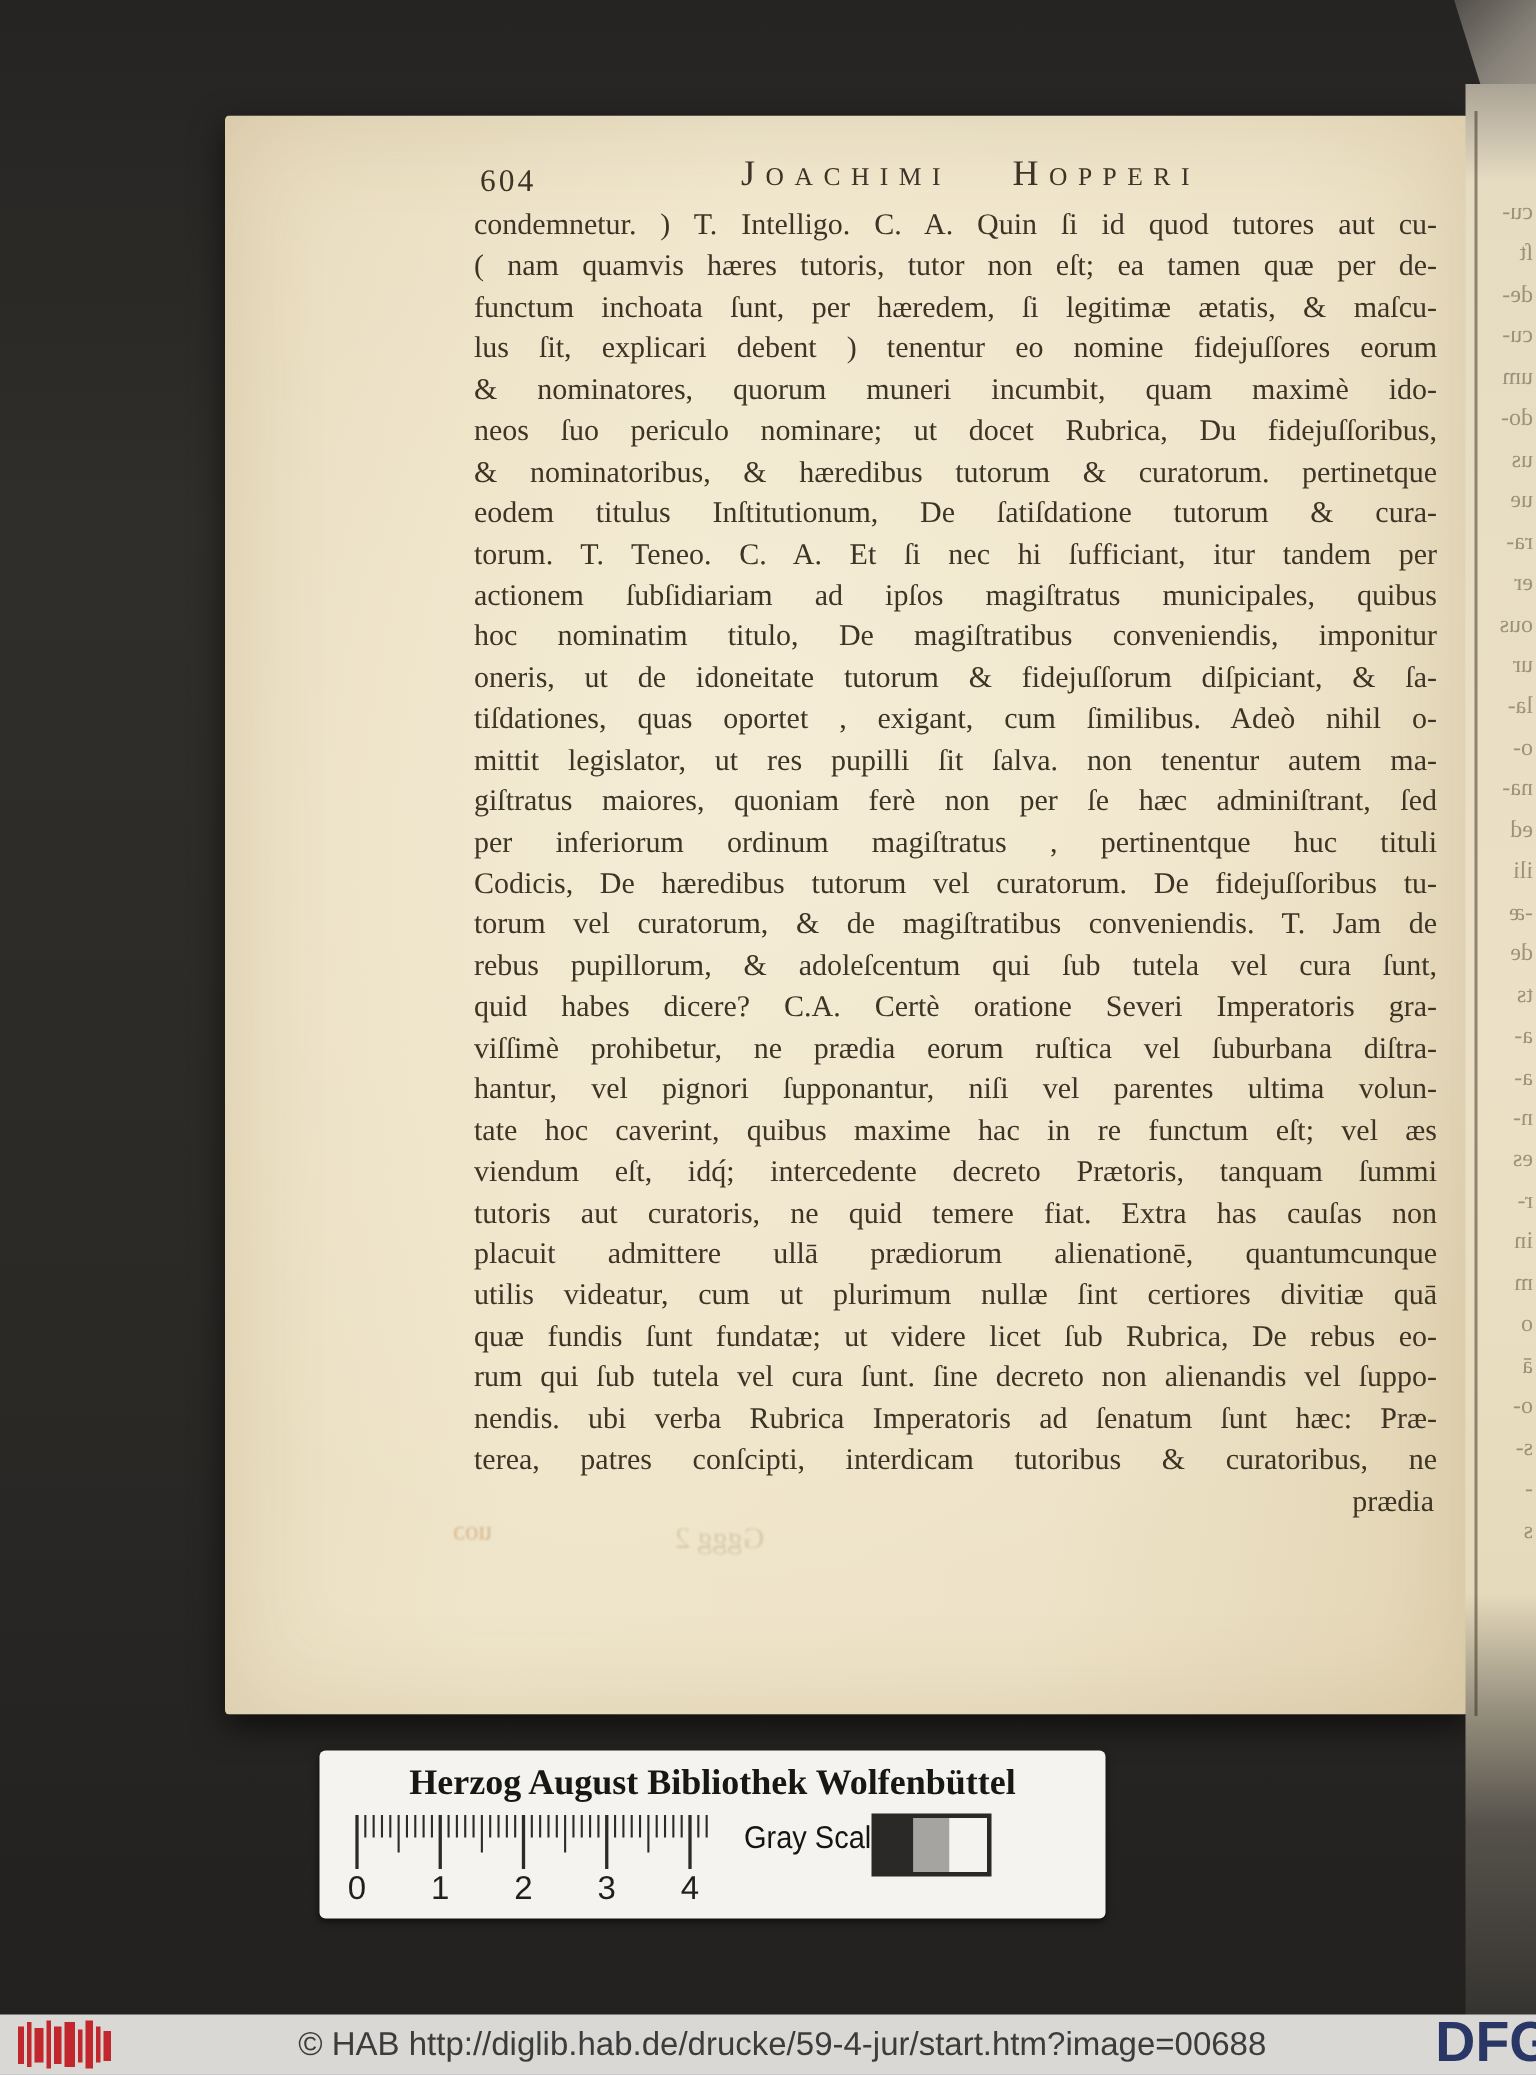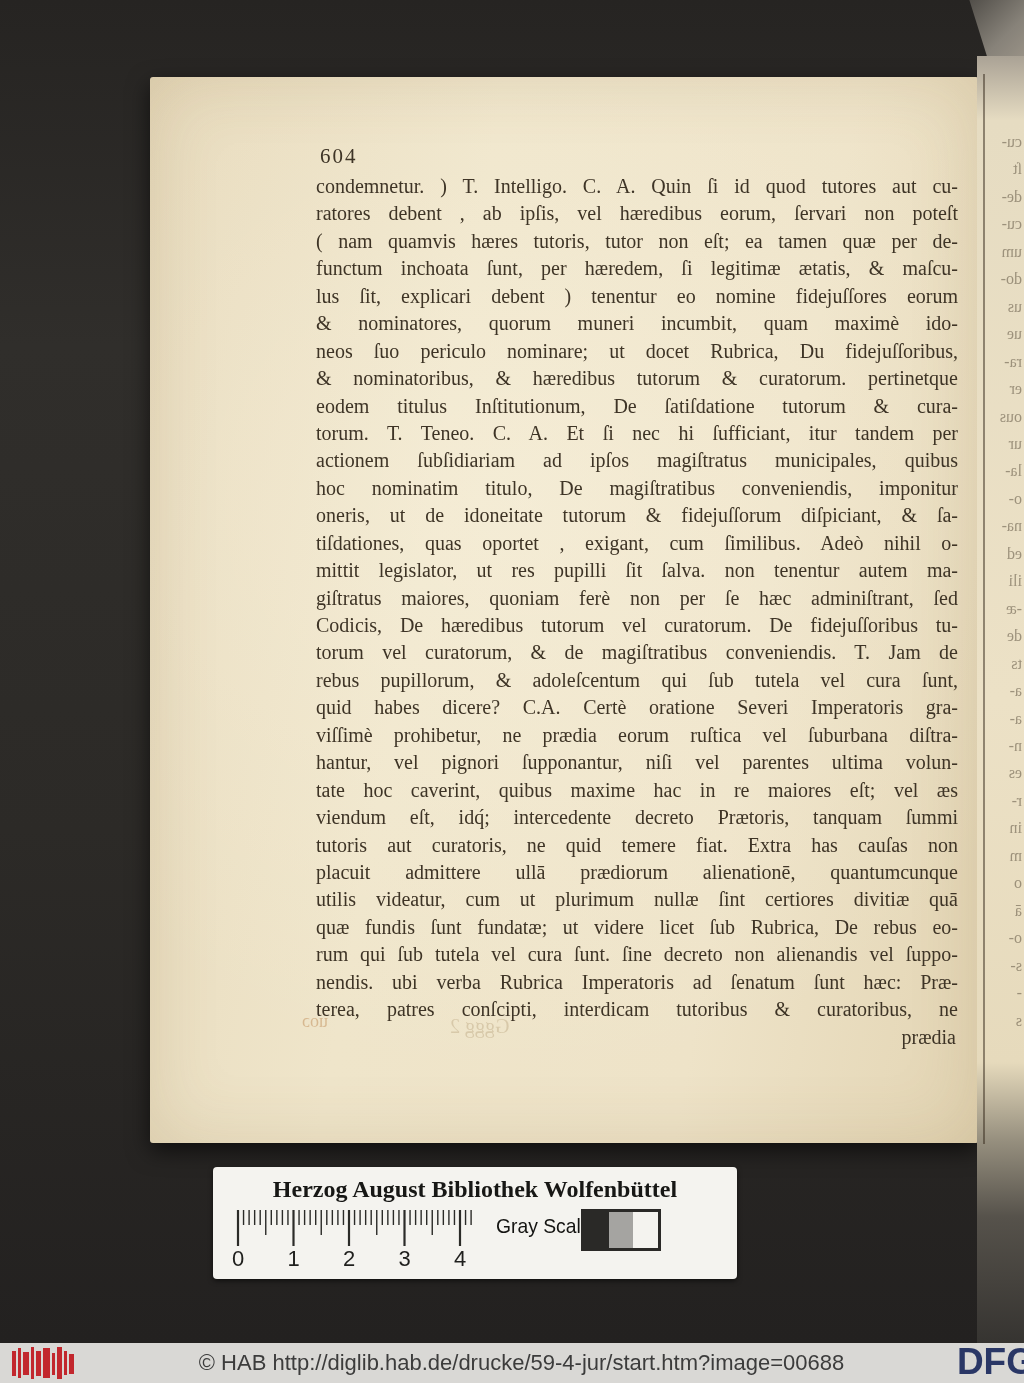--- a/index.html
+++ b/index.html
@@ -16,21 +16,21 @@
   }
   
   .page{
     position:absolute; left:150px; top:77px; width:828px; height:1066px;
     background:
       radial-gradient(120% 90% at 45% 40%, rgba(255,250,235,.35) 0%, rgba(255,250,235,0) 60%),
       linear-gradient(100deg,#e7dabc 0%,#efe5ca 35%,#eee3c8 70%,#e3d5b4 100%);
     box-shadow:0 8px 22px rgba(0,0,0,.6), inset 0 0 70px rgba(125,95,45,.16);
     border-radius:3px 2px 2px 3px;
   }
-  .textblock{position:absolute; left:166px; top:26px; width:642px; color:#3e3426;margin-top:36px;}
+  .textblock{position:absolute; left:166px; top:26px; width:642px; color:#3e3426;}
   .headrow{position:relative; height:34px;}
   .pagenum{position:absolute; left:4px; top:5px; font-size:21px; letter-spacing:2px;}
   .runtitle{
     display:block; text-align:center; font-variant:small-caps;
     font-size:24px; letter-spacing:7px; word-spacing:28px; padding-left:20px;
   }
   .bodylines{margin-top:0;}
   .line{
     font-size:20px; line-height:27.45px; height:27.45px;
     text-align:justify; text-align-last:justify; white-space:nowrap;
@@ -105,45 +105,46 @@
 <body>
 
 <div class="stage">
 
   <div class="wedge"></div>
 
   <div class="page">
     <div class="textblock">
       <div class="headrow">
         <span class="pagenum">604</span>
+        <span class="runtitle">Joachimi Hopperi</span>
       </div>
       <div class="bodylines">
           <div class="line"><span>condemnetur. ) T. Intelligo. C. A. Quin ſi id quod tutores aut cu-</span></div>
-          <div class="line"><span>ratores debent , ab ipſis, vel hæredibus eorum, ſervari non poteſt</span></div>
           <div class="line"><span>( nam quamvis hæres tutoris, tutor non eſt; ea tamen quæ per de-</span></div>
           <div class="line"><span>functum inchoata ſunt, per hæredem, ſi legitimæ ætatis, &amp; maſcu-</span></div>
           <div class="line"><span>lus ſit, explicari debent ) tenentur eo nomine fidejuſſores eorum</span></div>
           <div class="line"><span>&amp; nominatores, quorum muneri incumbit, quam maximè ido-</span></div>
           <div class="line"><span>neos ſuo periculo nominare; ut docet Rubrica, </span><span class="it">Du fidejuſſoribus,</span></div>
           <div class="line"><span class="it">&amp; nominatoribus, &amp; hæredibus tutorum &amp; curatorum.</span><span> pertinetque</span></div>
           <div class="line"><span>eodem titulus Inſtitutionum, De ſatiſdatione tutorum &amp; cura-</span></div>
           <div class="line"><span>torum. T. Teneo. C. A. Et ſi nec hi ſufficiant, itur tandem per</span></div>
           <div class="line"><span>actionem ſubſidiariam ad ipſos magiſtratus municipales, quibus</span></div>
           <div class="line"><span>hoc nominatim titulo, </span><span class="it">De magiſtratibus conveniendis,</span><span> imponitur</span></div>
           <div class="line"><span>oneris, ut de  idoneitate tutorum &amp; fidejuſſorum diſpiciant, &amp; ſa-</span></div>
           <div class="line"><span>tiſdationes, quas oportet , exigant, cum ſimilibus. Adeò nihil o-</span></div>
           <div class="line"><span>mittit legislator, ut res pupilli ſit ſalva. non tenentur autem ma-</span></div>
           <div class="line"><span>giſtratus maiores, quoniam ferè non per ſe hæc adminiſtrant, ſed</span></div>
+          <div class="line"><span>per inferiorum ordinum magiſtratus , pertinentque huc tituli</span></div>
           <div class="line"><span>Codicis, </span><span class="it">De hæredibus tutorum vel curatorum. De fidejuſſoribus tu-</span></div>
           <div class="line"><span class="it">torum vel curatorum, &amp; de magiſtratibus conveniendis.</span><span> T. Jam de</span></div>
           <div class="line"><span>rebus pupillorum, &amp; adoleſcentum qui ſub tutela vel cura ſunt,</span></div>
           <div class="line"><span>quid habes dicere? C.A. Certè oratione Severi Imperatoris gra-</span></div>
           <div class="line"><span>viſſimè prohibetur, ne prædia eorum ruſtica vel ſuburbana diſtra-</span></div>
           <div class="line"><span>hantur, vel pignori ſupponantur, niſi vel parentes ultima volun-</span></div>
-          <div class="line"><span>tate hoc caverint, quibus maxime hac in re maiores eſt; vel æs</span></div>
+          <div class="line"><span>tate hoc caverint, quibus maxime hac in re functum eſt; vel æs</span></div>
           <div class="line"><span>viendum eſt, idq́; intercedente decreto Prætoris, tanquam ſummi</span></div>
           <div class="line"><span>tutoris aut curatoris, ne quid  temere fiat.  Extra has cauſas non</span></div>
           <div class="line"><span>placuit admittere ullā prædiorum alienationē, quantumcunque</span></div>
           <div class="line"><span>utilis videatur, cum ut plurimum nullæ ſint certiores divitiæ quā</span></div>
           <div class="line"><span>quæ fundis ſunt fundatæ; ut videre licet ſub Rubrica, </span><span class="it">De rebus eo-</span></div>
           <div class="line"><span class="it">rum qui ſub tutela vel cura ſunt. ſine decreto non alienandis vel ſuppo-</span></div>
           <div class="line"><span class="it">nendis.</span><span> ubi verba Rubrica Imperatoris ad ſenatum ſunt hæc: Præ-</span></div>
           <div class="line"><span>terea, patres conſcipti, interdicam tutoribus &amp; curatoribus, ne</span></div>
         </div>
       <div class="line catch">prædia</div>

